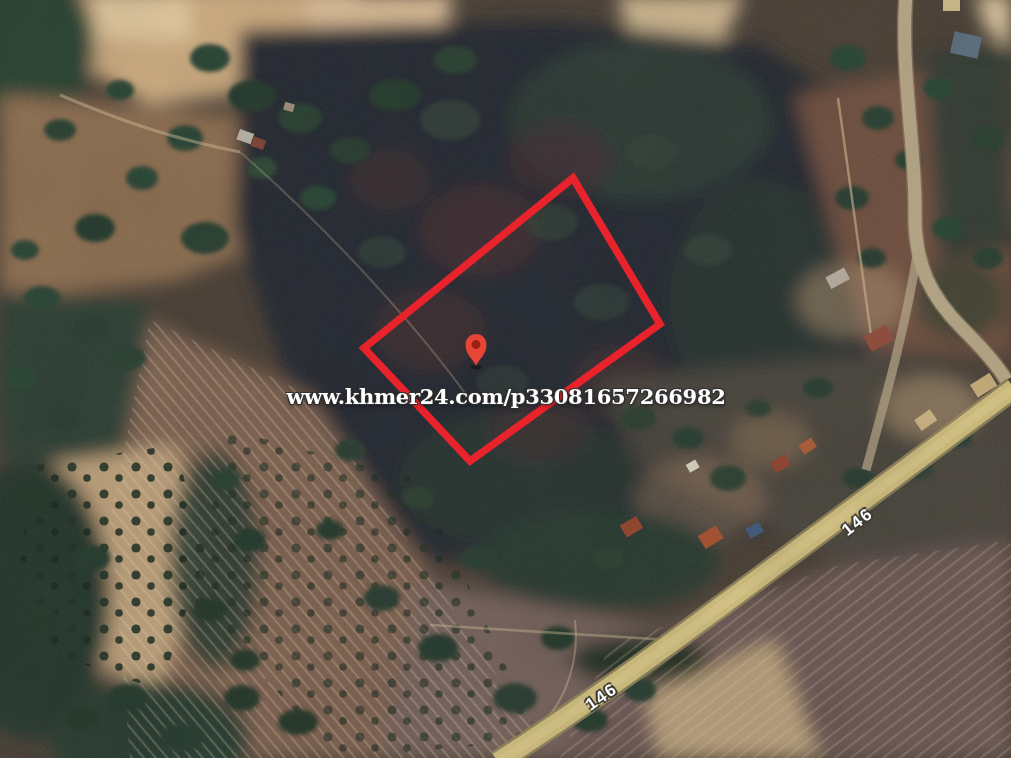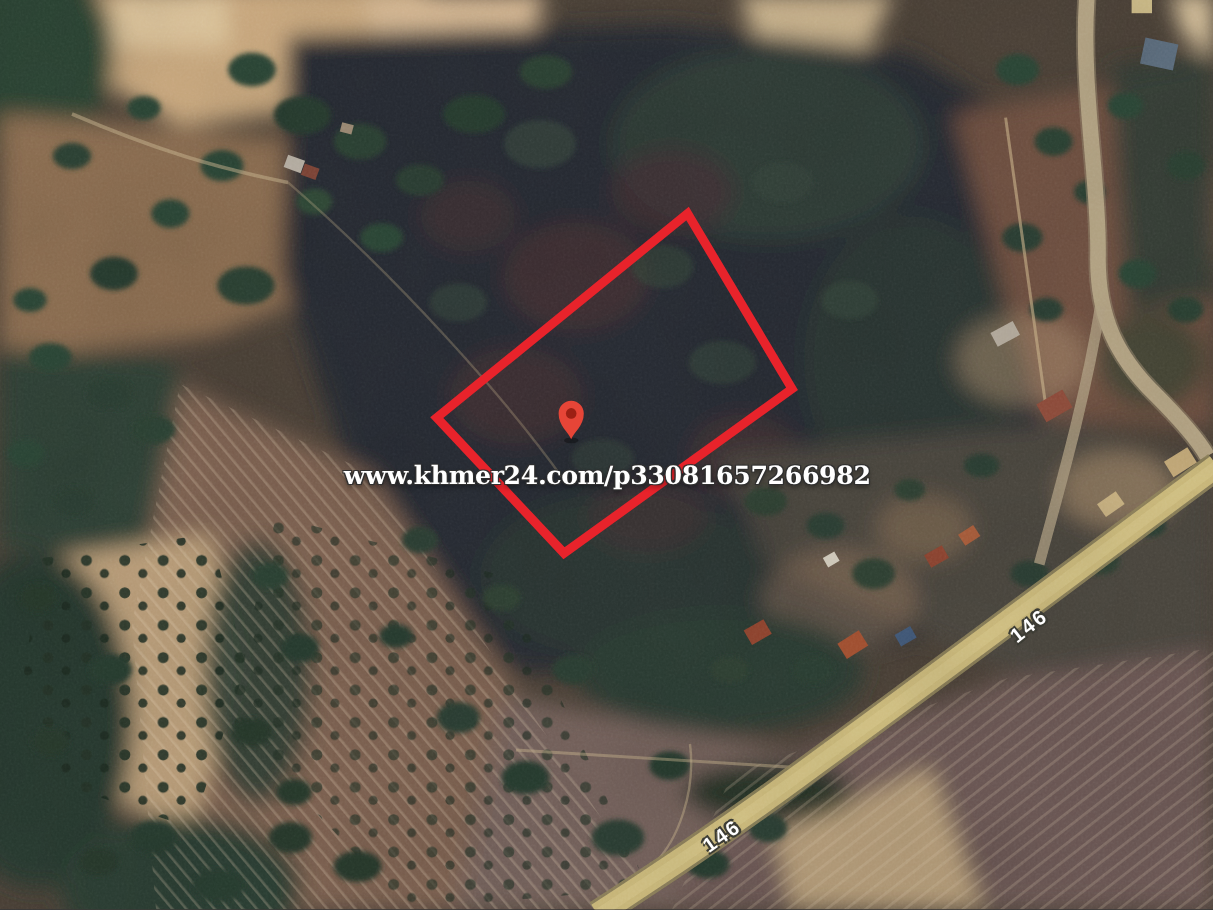--- a/index.html
+++ b/index.html
@@ -1,17 +1,17 @@
 <!DOCTYPE html>
 <html><head>
 <meta charset="utf-8">
 <style>
   html,body{margin:0;padding:0;background:#000;}
   body{width:1011px;height:758px;overflow:hidden;font-family:"Liberation Sans",sans-serif;}
-  .map-root{position:relative;width:1011px;height:758px;overflow:hidden;background:#737373;}
+  .map-root{position:relative;width:1011px;height:758px;overflow:hidden;background:#a16207;}
   .map-root svg{position:absolute;left:0;top:0;display:block;}
   .overlay{position:absolute;left:0;top:0;width:100%;height:100%;pointer-events:none;}
   .watermark{
     position:absolute;left:506px;top:396px;transform:translate(-50%,-50%);
     font-family:"DejaVu Serif","Liberation Serif",serif;font-weight:700;font-size:21px;
     color:#ffffff;white-space:nowrap;letter-spacing:-0.3px;
     text-shadow:-1px -1px 0 rgba(48,48,48,.9),1px -1px 0 rgba(48,48,48,.9),
                 -1px 1px 0 rgba(48,48,48,.9),1px 1px 0 rgba(48,48,48,.9),
                 0 2px 4px rgba(0,0,0,.5);
   }

